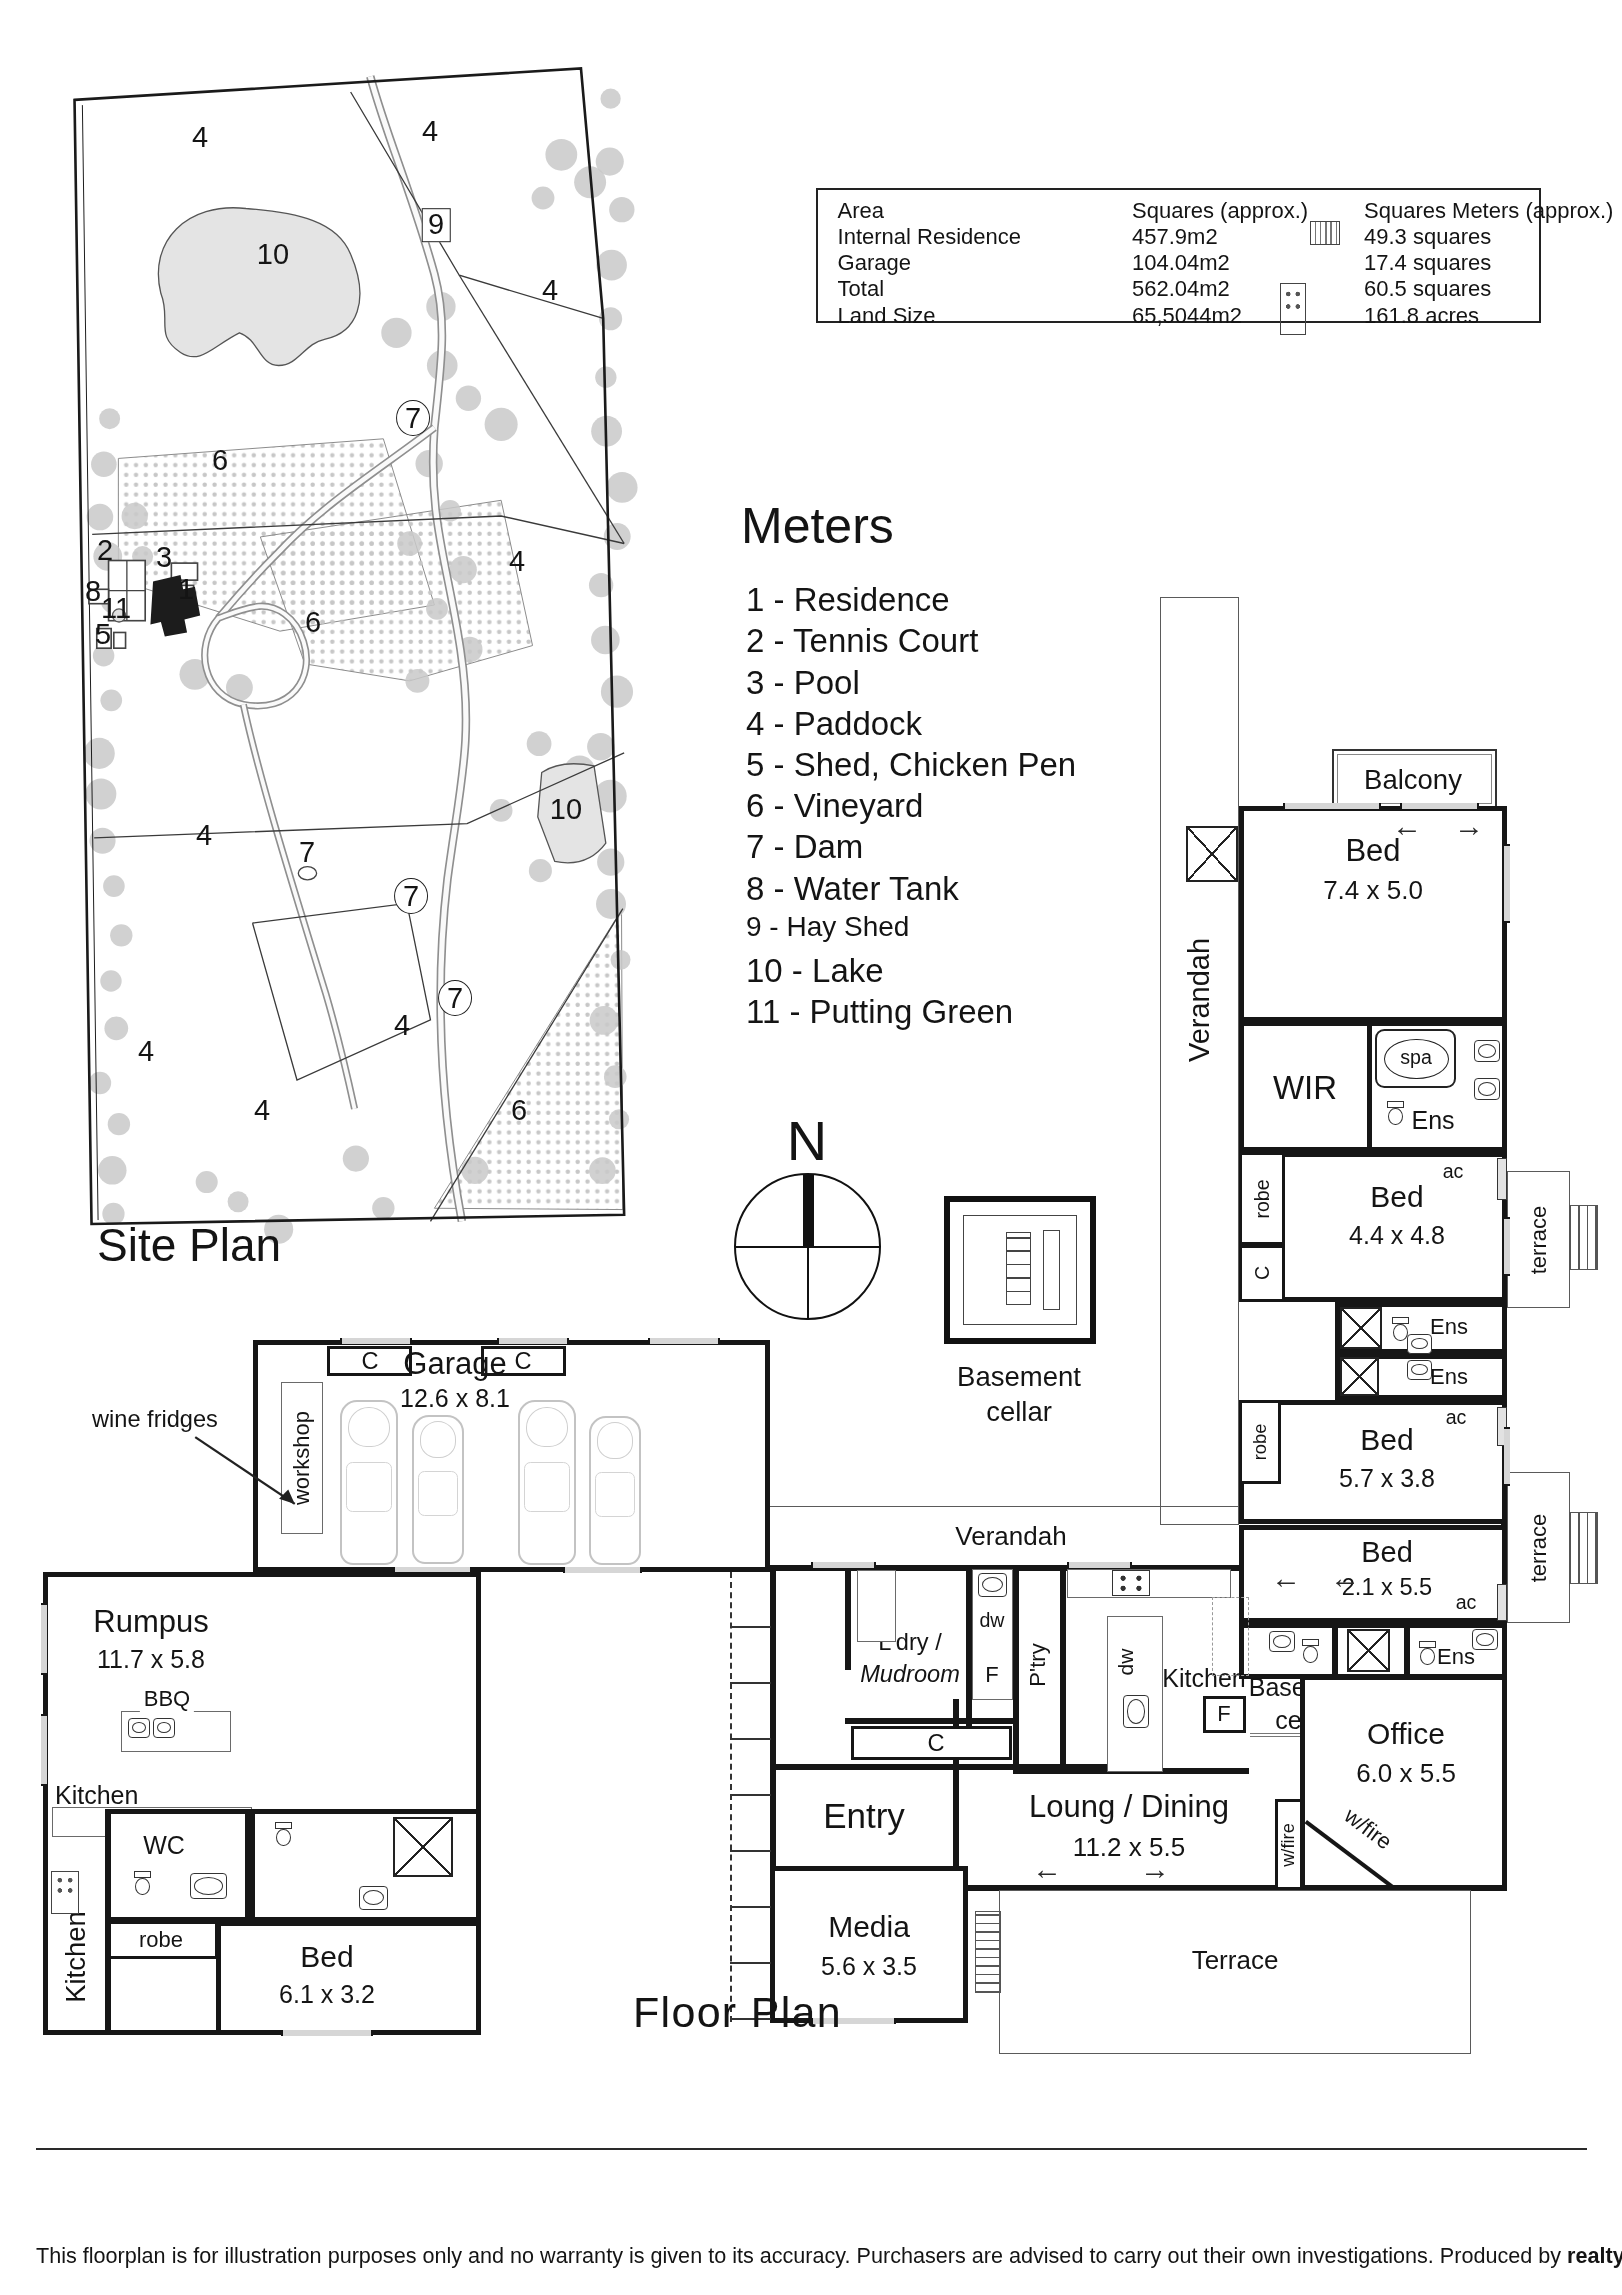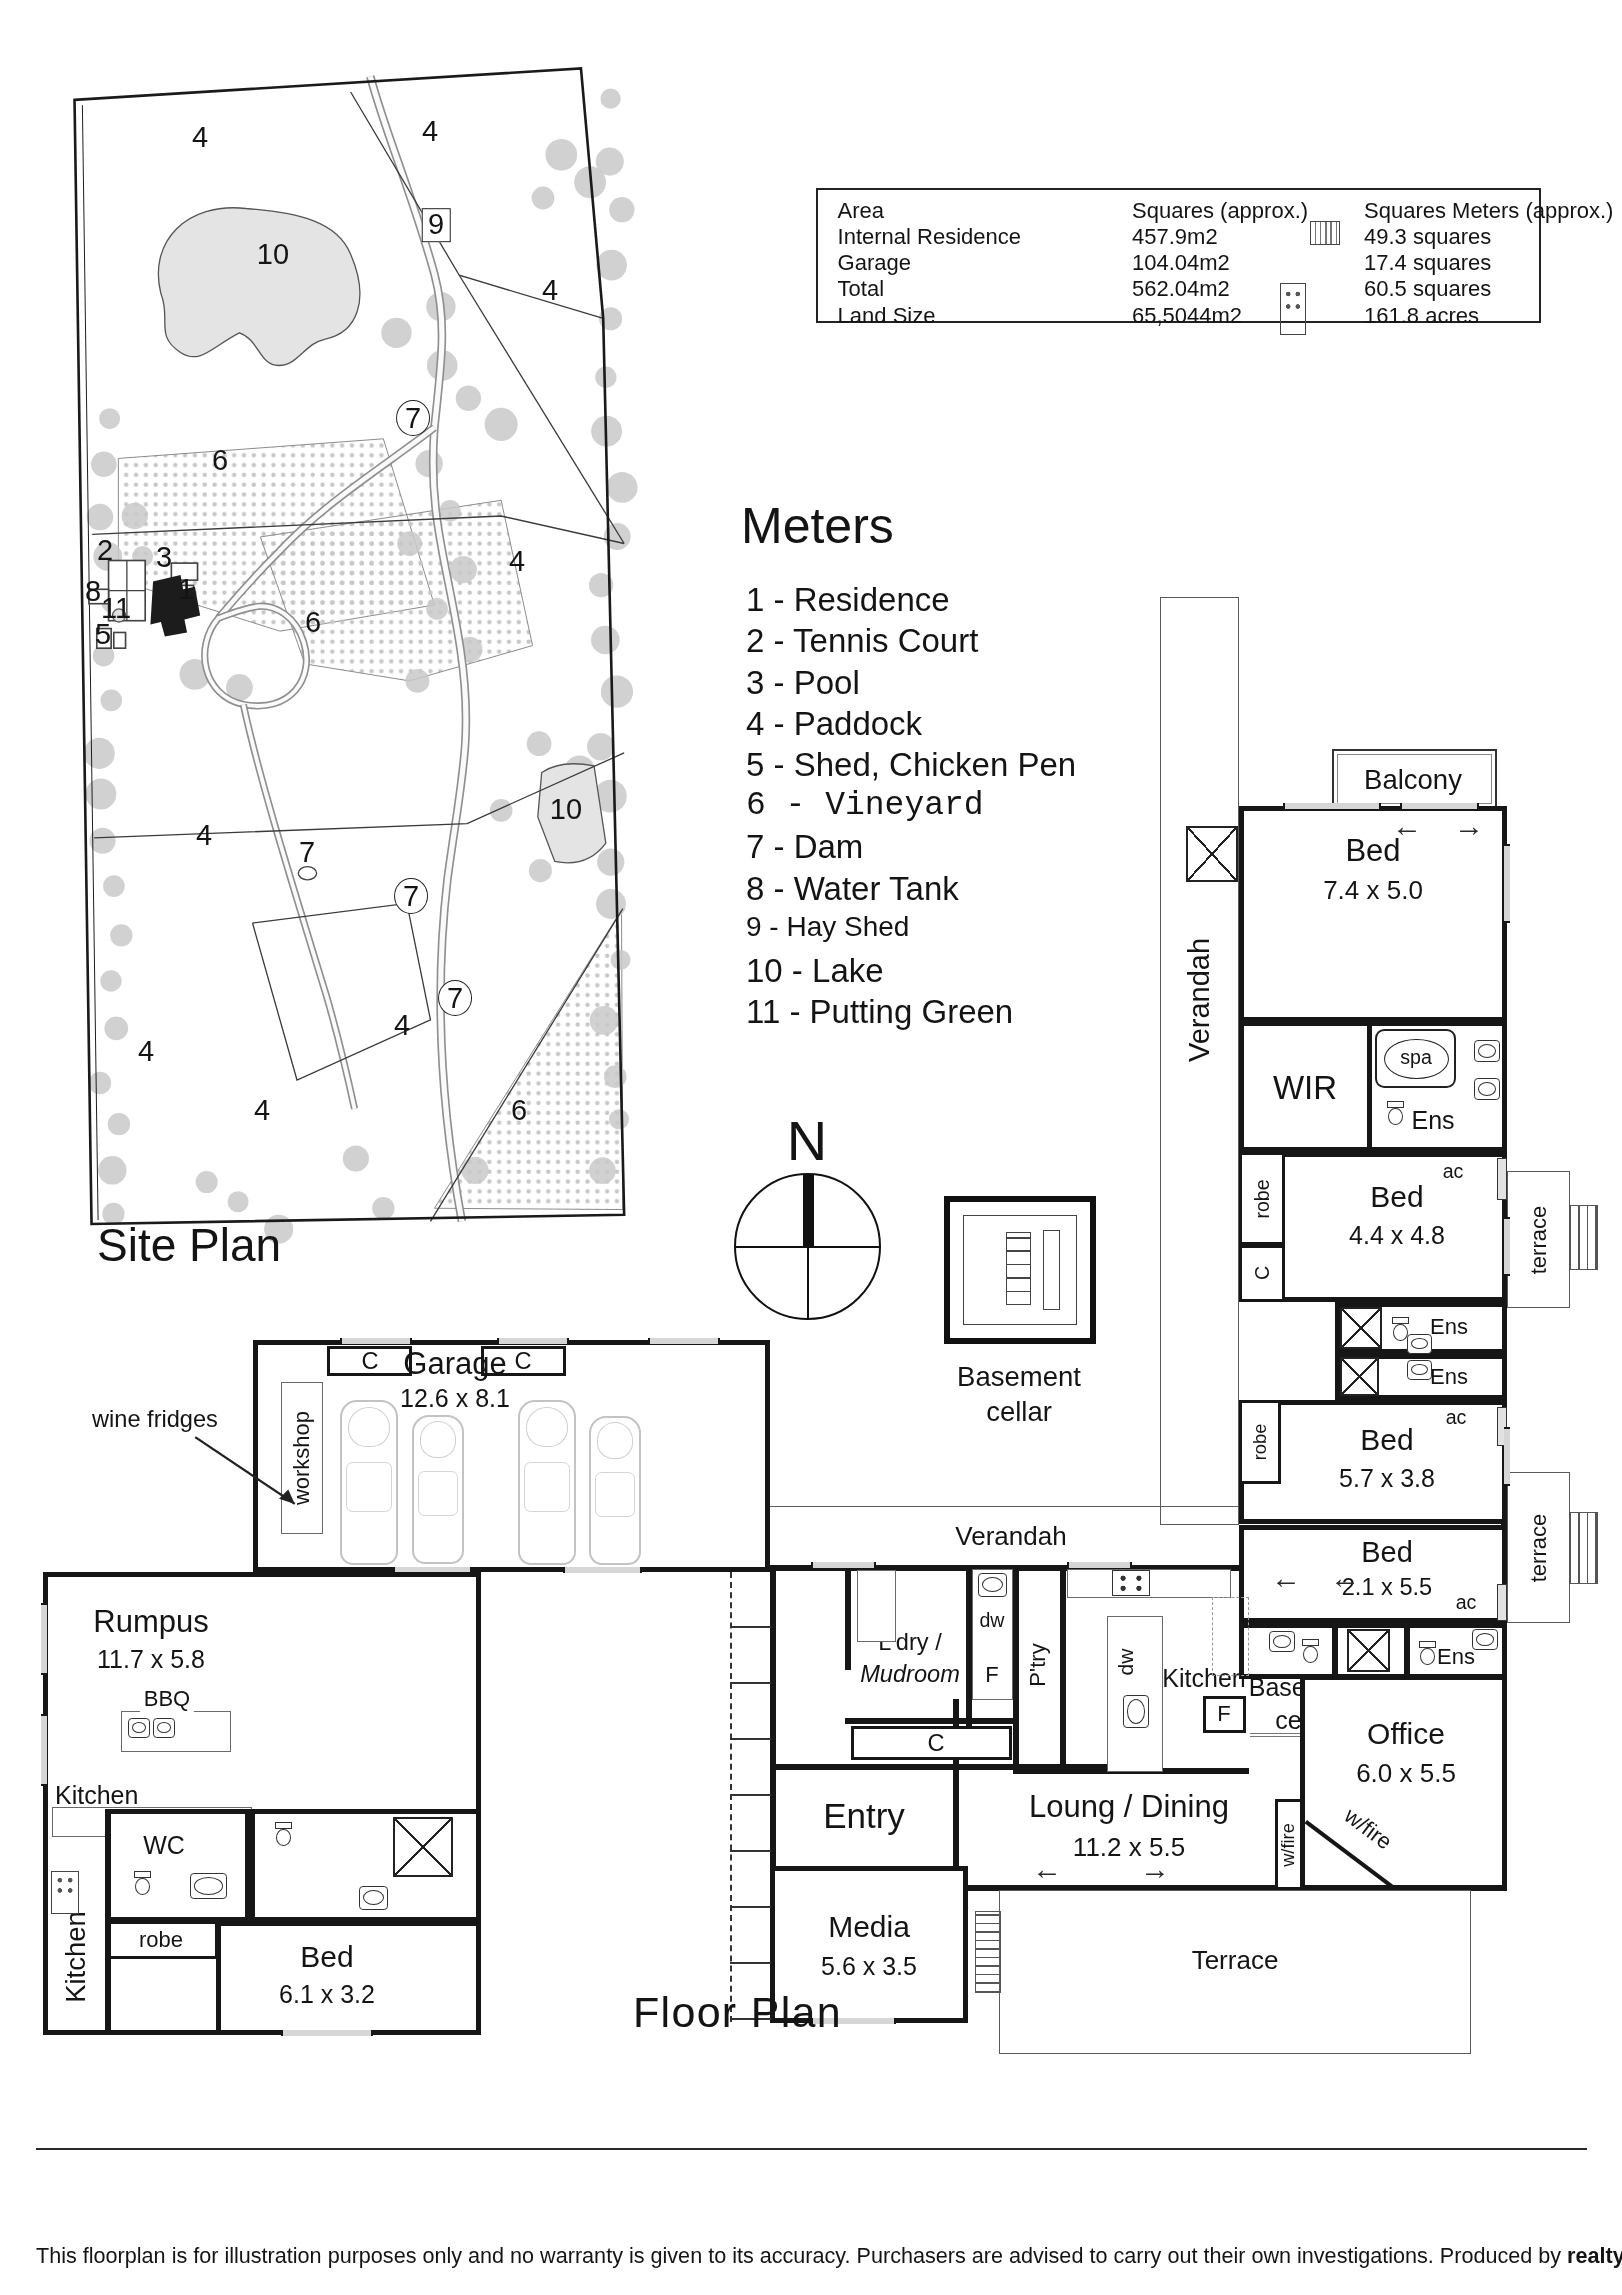--- a/index.html
+++ b/index.html
@@ -232,21 +232,21 @@
     <div class="appl" style="left:492px;top:31px;width:30px;height:23.6px;"></div>
     <div class="appl2" style="left:462px;top:93px;width:26px;height:52px;"></div>
   </div>
 
   <div class="abs" style="left:741px;top:497px;font-size:50px;">Meters</div>
   <div class="abs" style="left:746px;top:581px;font-size:33px;">1 - Residence</div>
   <div class="abs" style="left:746px;top:622px;font-size:33px;">2 - Tennis Court</div>
   <div class="abs" style="left:746px;top:664px;font-size:33px;">3 - Pool</div>
   <div class="abs" style="left:746px;top:705px;font-size:33px;">4 - Paddock</div>
   <div class="abs" style="left:746px;top:746px;font-size:33px;">5 - Shed, Chicken Pen</div>
-  <div class="abs" style="left:746px;top:787px;font-size:33px;font-family:Liberation Mono, monospace;">6 - Vineyard</div>
+  <div class="abs" style="left:746px;top:787px;font-size:33px;">6 - Vineyard</div>
   <div class="abs" style="left:746px;top:828px;font-size:33px;">7 - Dam</div>
   <div class="abs" style="left:746px;top:870px;font-size:33px;">8 - Water Tank</div>
   <div class="abs" style="left:746px;top:911px;font-size:28px;">9 - Hay Shed</div>
   <div class="abs" style="left:746px;top:952px;font-size:33px;">10 - Lake</div>
   <div class="abs" style="left:746px;top:993px;font-size:33px;">11 - Putting Green</div>
 
   <div class="c" style="left:807px;top:1140px;font-size:56px;">N</div>
   <div class="abs" style="left:734px;top:1173px;width:147px;height:147px;border:2px solid #111;border-radius:50%;box-sizing:border-box;">
     <div class="abs" style="left:0;top:71px;width:143px;height:2px;background:#111;"></div>
     <div class="abs" style="left:67px;top:0;width:10.5px;height:72px;background:#111;"></div>

